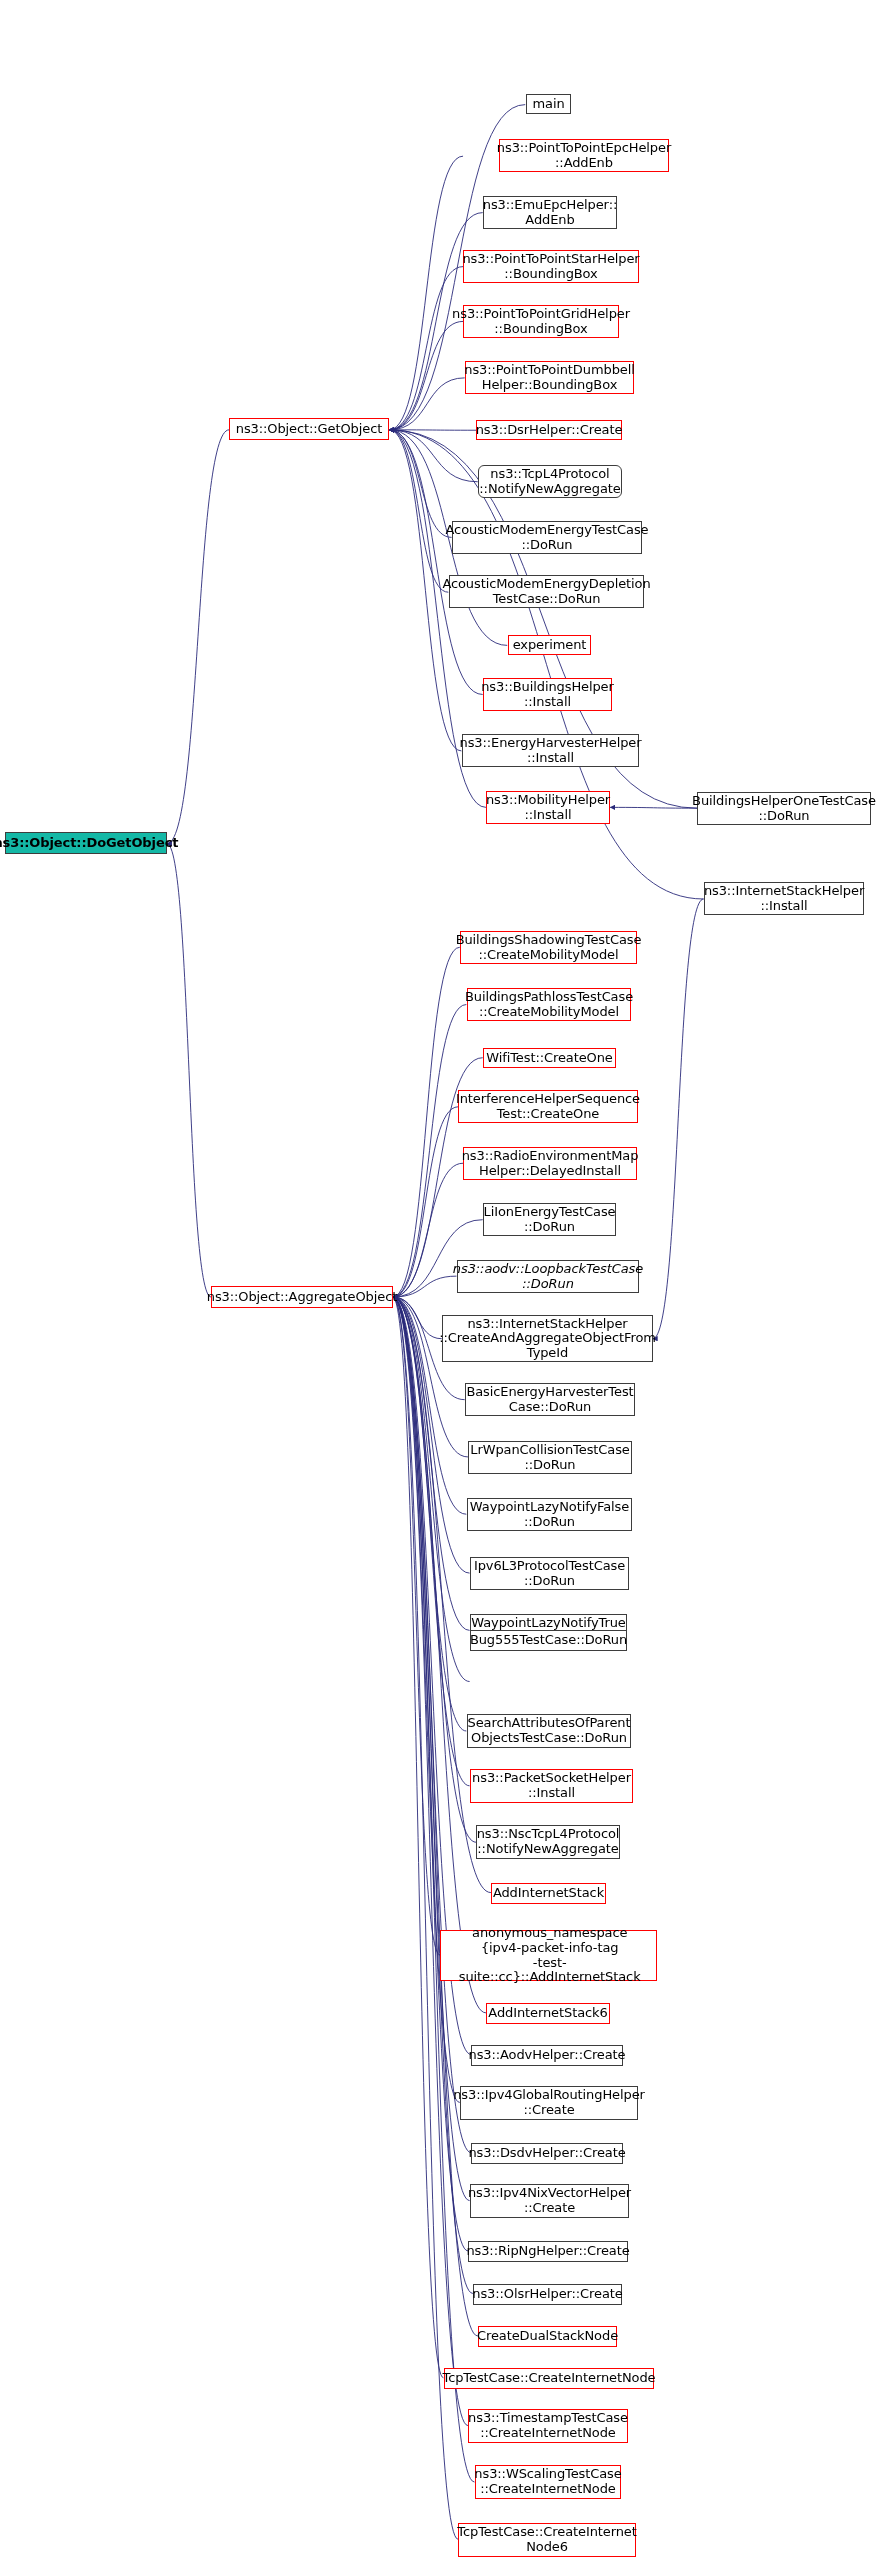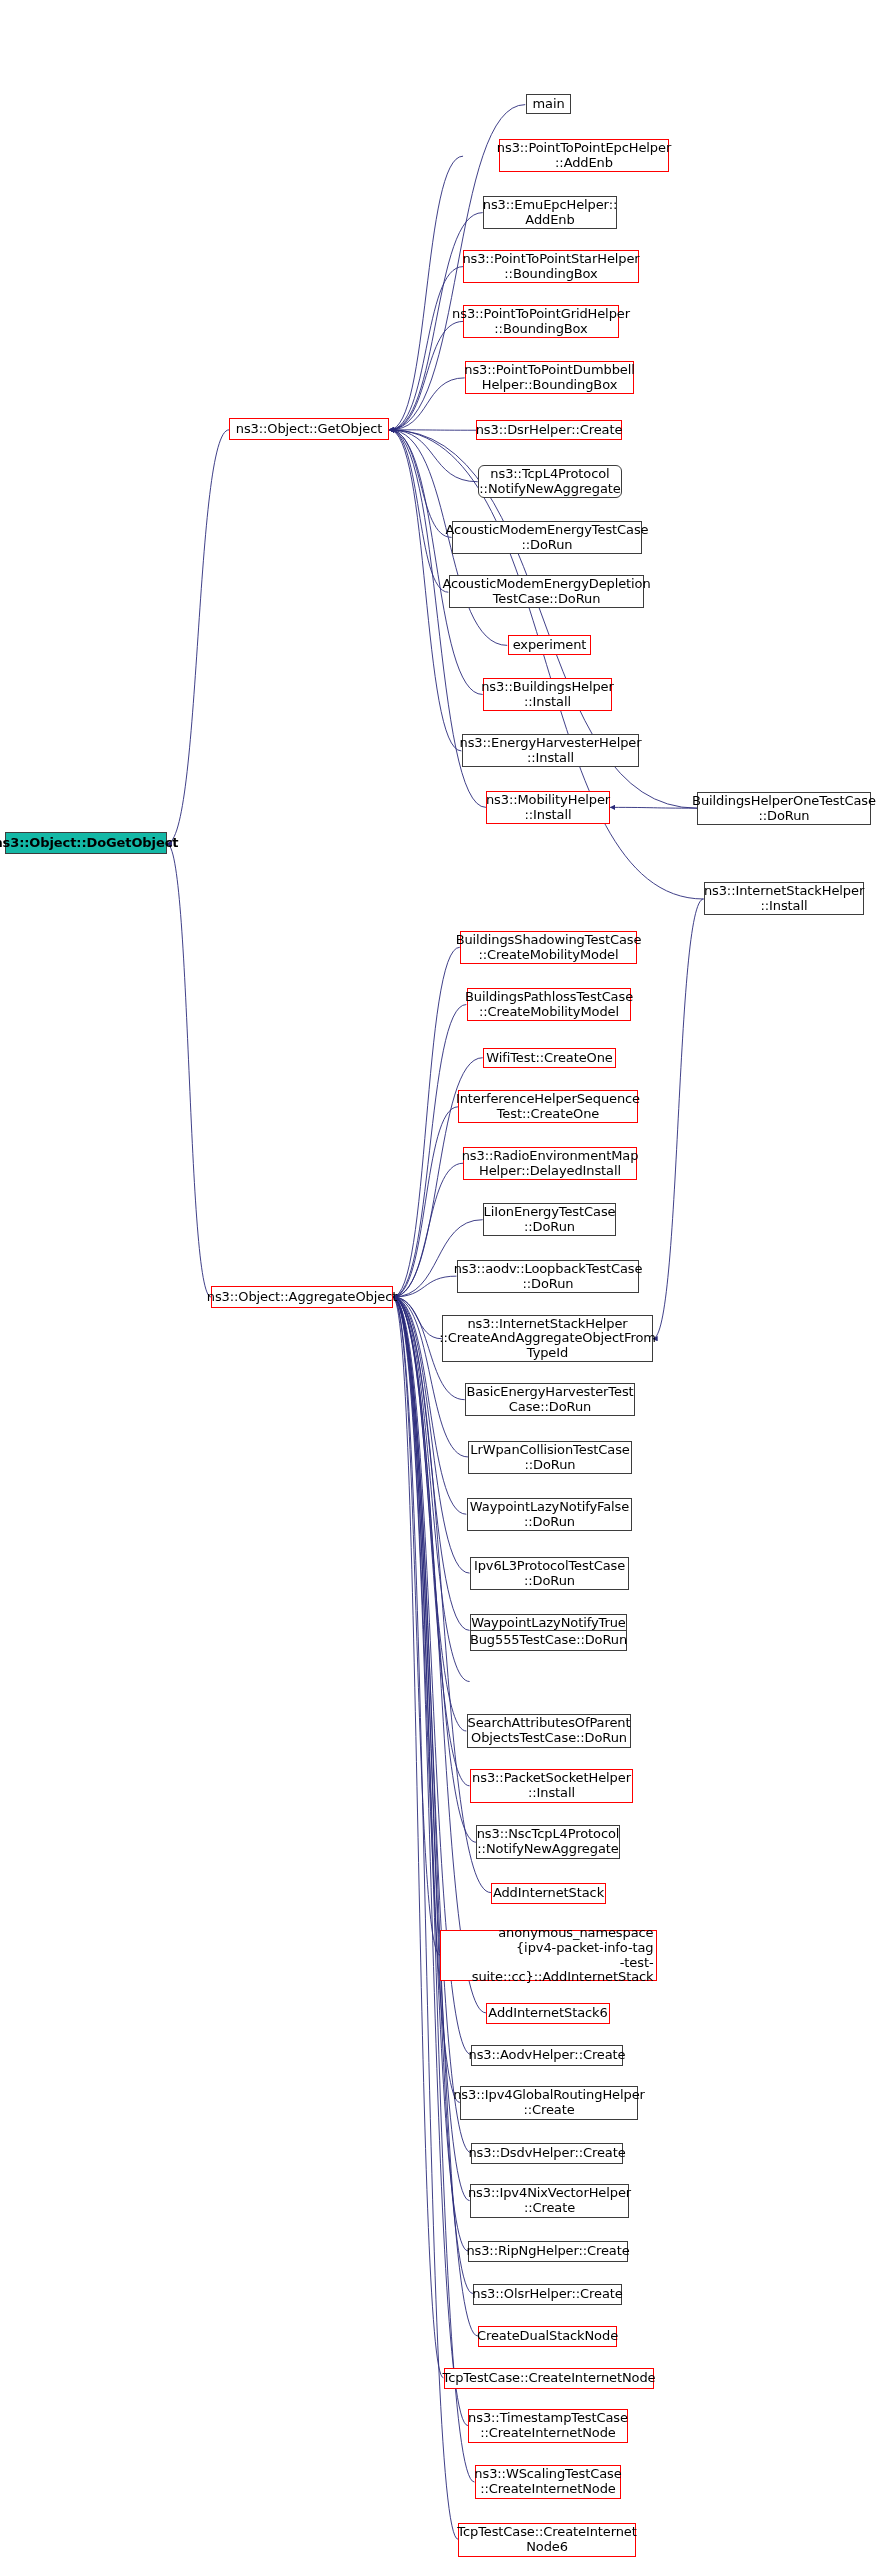--- a/index.html
+++ b/index.html
@@ -5,21 +5,21 @@
   html,body{margin:0;padding:0;background:#ffffff;}
   body{font-family:"DejaVu Sans","Liberation Sans",sans-serif;}
   #graph{position:relative;width:877px;height:2576px;background:#ffffff;overflow:hidden;}
   #edges{position:absolute;left:0;top:0;width:877px;height:2576px;}
   .node{position:absolute;box-sizing:border-box;display:flex;align-items:center;justify-content:center;
         text-align:center;line-height:1.12;color:#000000;background:#ffffff;
         font-size:13px;letter-spacing:-0.1px;padding:0.8px 2.5px;}
   .node.black{border:1.1px solid #3d3d3d;}
   .node.red{border:1.3px solid #ff0000;}
   .node.root{border:1.1px solid #3d3d3d;background:#14b8a6;font-weight:bold;}
-  .node.lalign{justify-content:flex-start;text-align:right;padding-left:4.9px;}
+  .node.lalign{justify-content:flex-start;text-align:center;padding-left:4.9px;}
   .node span{display:block;white-space:pre-line;}
 </style>
 </head>
 <body>
 
 <div id="graph">
   <svg id="edges" xmlns="http://www.w3.org/2000/svg" viewBox="0 0 1072 3147" width="877" height="2576">
     <defs>
       <marker id="arrow" viewBox="0 0 10 10" refX="9" refY="5" markerWidth="6" markerHeight="6" orient="auto-start-reverse">
         <path d="M 0 0 L 10 5 L 0 10 z" fill="#2a2a7a"></path>
@@ -166,21 +166,21 @@
 Test::CreateOne</span>
       </div>
       <div class="node red" style="left: 463px; top: 1147px; width: 174px; height: 33px;">
         <span>ns3::RadioEnvironmentMap
 Helper::DelayedInstall</span>
       </div>
       <div class="node black" style="left: 483px; top: 1203px; width: 133px; height: 33px;">
         <span>LiIonEnergyTestCase
 ::DoRun</span>
       </div>
-      <div class="node black" style="left: 457px; top: 1260px; width: 182px; height: 33px;">
+      <div class="node black" style="left: 457px; top: 1260px; width: 182px; height: 33px; font-style: italic;">
         <span>ns3::aodv::LoopbackTestCase
 ::DoRun</span>
       </div>
       <div class="node black" style="left: 442px; top: 1315px; width: 211px; height: 47px;">
         <span>ns3::InternetStackHelper
 ::CreateAndAggregateObjectFrom
 TypeId</span>
       </div>
       <div class="node black" style="left: 465px; top: 1383px; width: 170px; height: 33px;">
         <span>BasicEnergyHarvesterTest

